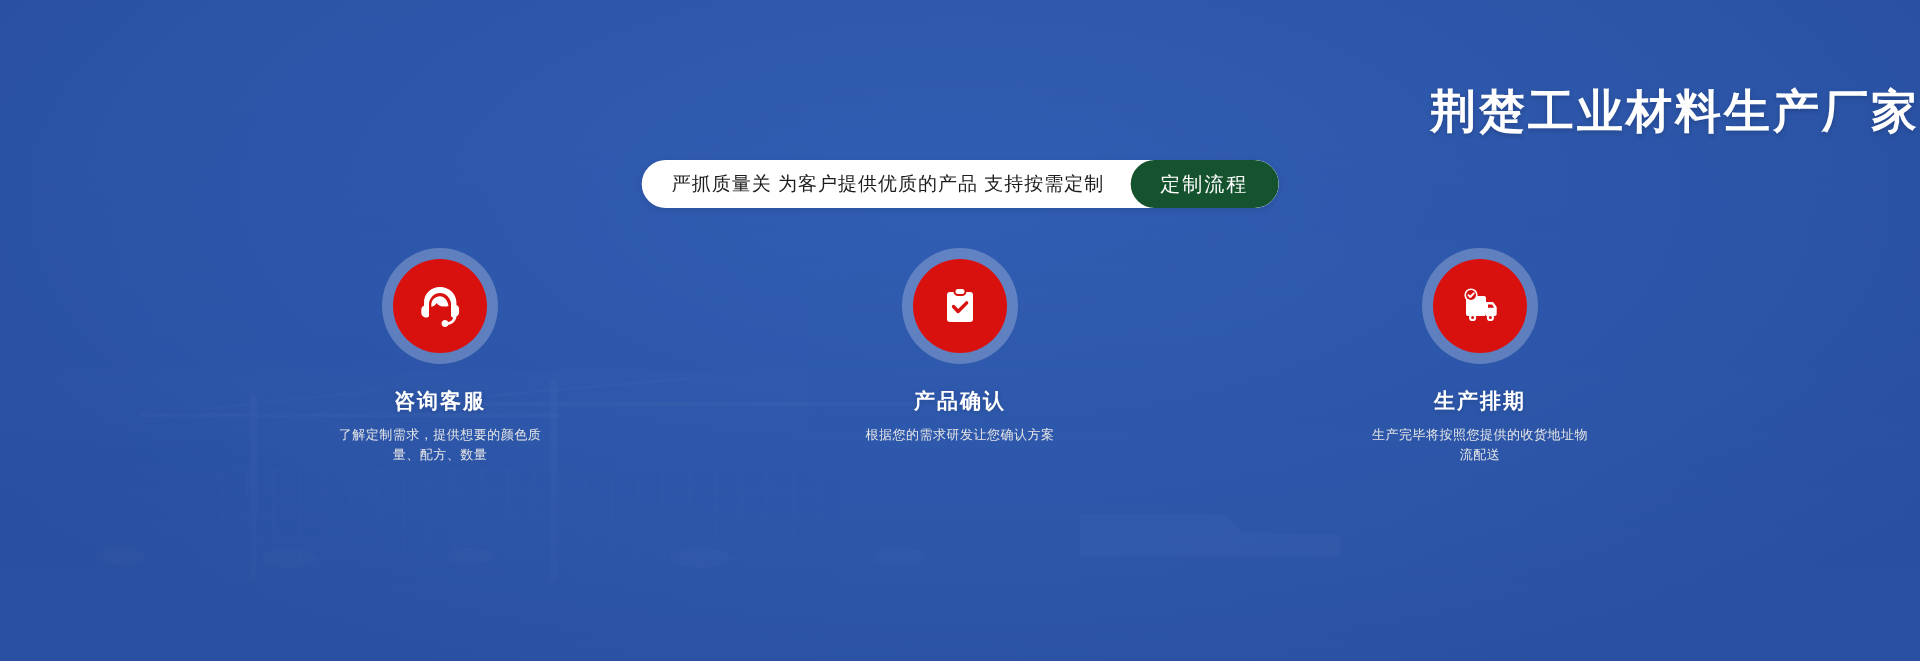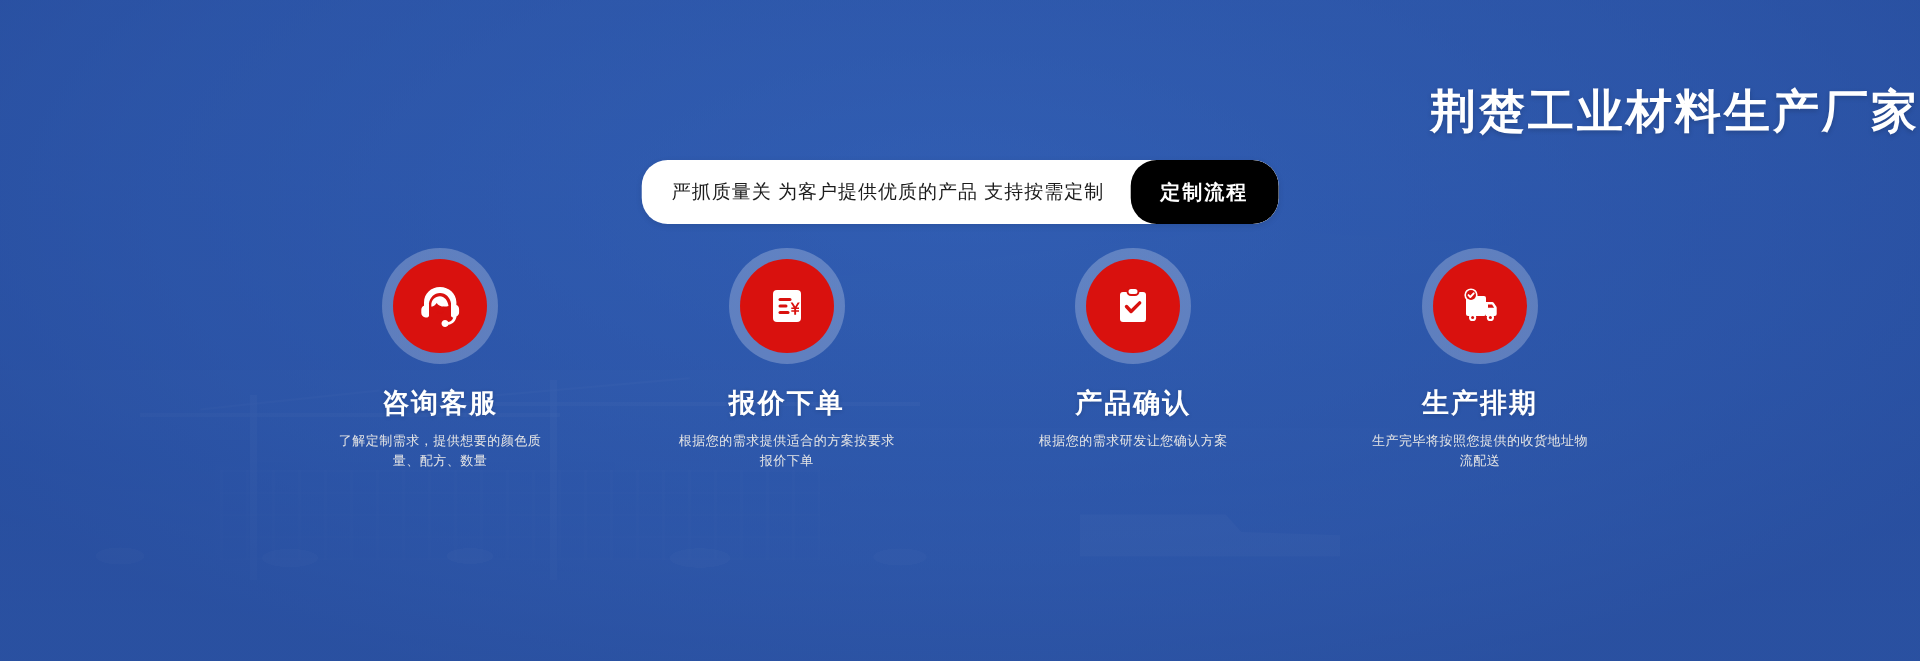--- a/index.html
+++ b/index.html
@@ -126,45 +126,45 @@
     letter-spacing: 3px;
     line-height: 1;
     text-shadow: 0 2px 5px rgba(0,0,0,.18);
   }
 
   .pill {
     position: absolute;
     left: 50%;
     transform: translateX(-50%);
     top: 160px;
-    height: 64px;
+    height: 48px;
     background: #ffffff;
     border-radius: 26px;
     display: flex;
     align-items: stretch;
     overflow: hidden;
     box-shadow: 0 2px 6px rgba(0,0,0,.10);
   }
   .pill-text {
     display: flex;
     align-items: center;
     padding: 0 26px 0 30px;
     font-size: 19px;
     color: #1c1c1c;
     letter-spacing: 1px;
     white-space: nowrap;
   }
   .pill-cta {
     display: flex;
     align-items: center;
     justify-content: center;
-    background: #000000;
+    background: #14532d;
     color: #ffffff;
     font-size: 20px;
-    font-weight: bold;
+    font-weight: normal;
     letter-spacing: 2px;
     padding: 0 30px;
     border-radius: 26px;
     white-space: nowrap;
     cursor: pointer;
   }
 
   .steps {
     position: absolute;
     left: 50%;
@@ -196,21 +196,21 @@
     background: #d9110e;
     display: flex;
     align-items: center;
     justify-content: center;
   }
   .circle svg { width: 48px; height: 48px; display: block; }
 
   .step-title {
     margin-top: 26px;
     color: #ffffff;
-    font-size: 27px;
+    font-size: 21px;
     font-weight: bold;
     letter-spacing: 2px;
     line-height: 1;
     text-shadow: 0 1px 4px rgba(0,0,0,.16);
   }
   .step-desc {
     margin-top: 14px;
     color: #e5e5e5;
     font-size: 13px;
     line-height: 1.55;
@@ -271,35 +271,20 @@
               <circle fill="#d9110e" cx="21" cy="26" r="1.3"></circle>
               <circle fill="#d9110e" cx="27.4" cy="26" r="1.3"></circle>
               <path fill="none" stroke="#d9110e" stroke-width="1.4" stroke-linecap="round" d="M21.6 30.2c1.5 1.3 3.6 1.3 5.1 0"></path>
             </svg>
           </div>
         </div>
         <div class="step-title">咨询客服</div>
         <div class="step-desc">了解定制需求，提供想要的颜色质量、配方、数量</div>
       </div>
 
-      <div class="step">
-        <div class="circle-ring">
-          <div class="circle">
-            <svg viewBox="0 0 48 48">
-              <rect x="10" y="8" width="28" height="32" rx="4" fill="#ffffff"></rect>
-              <rect x="15.5" y="16" width="13" height="3" rx="1.5" fill="#d9110e"></rect>
-              <rect x="15.5" y="22.5" width="9" height="3" rx="1.5" fill="#d9110e"></rect>
-              <rect x="15.5" y="29" width="11" height="3" rx="1.5" fill="#d9110e"></rect>
-              <path fill="#d9110e" d="M27.6 20.6h2.1l2.5 4 2.5-4h2.1l-3.1 4.8h2.3v1.5h-2.9v1.3h2.9v1.5h-2.9v3h-1.9v-3h-2.9v-1.5h2.9v-1.3h-2.9v-1.5h2.3z"></path>
-            </svg>
-          </div>
-        </div>
-        <div class="step-title">报价下单</div>
-        <div class="step-desc">根据您的需求提供适合的方案按要求报价下单</div>
-      </div>
 
       <div class="step">
         <div class="circle-ring">
           <div class="circle">
             <svg viewBox="0 0 48 48">
               <rect x="11" y="10" width="26" height="30" rx="3" fill="#ffffff"></rect>
               <rect x="18.5" y="6" width="11" height="7" rx="3.5" fill="#ffffff" stroke="#d9110e" stroke-width="2"></rect>
               <path fill="none" stroke="#d9110e" stroke-width="3.4" stroke-linecap="round" stroke-linejoin="round" d="M17.5 24.5l4.6 5 8.6-8.6"></path>
             </svg>
           </div>

